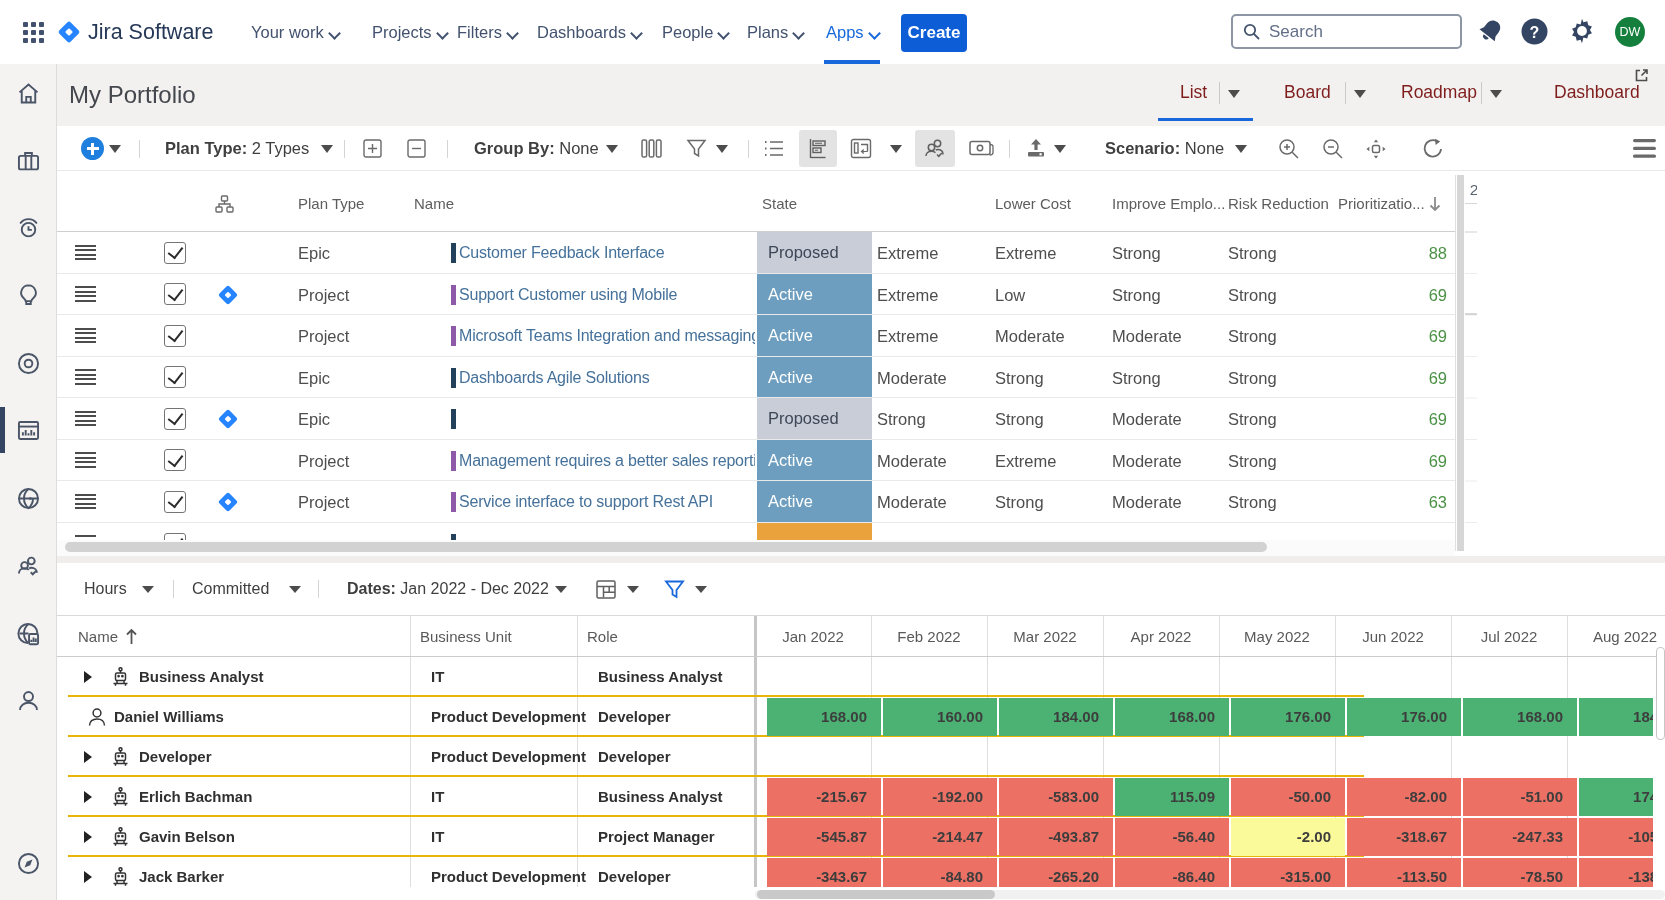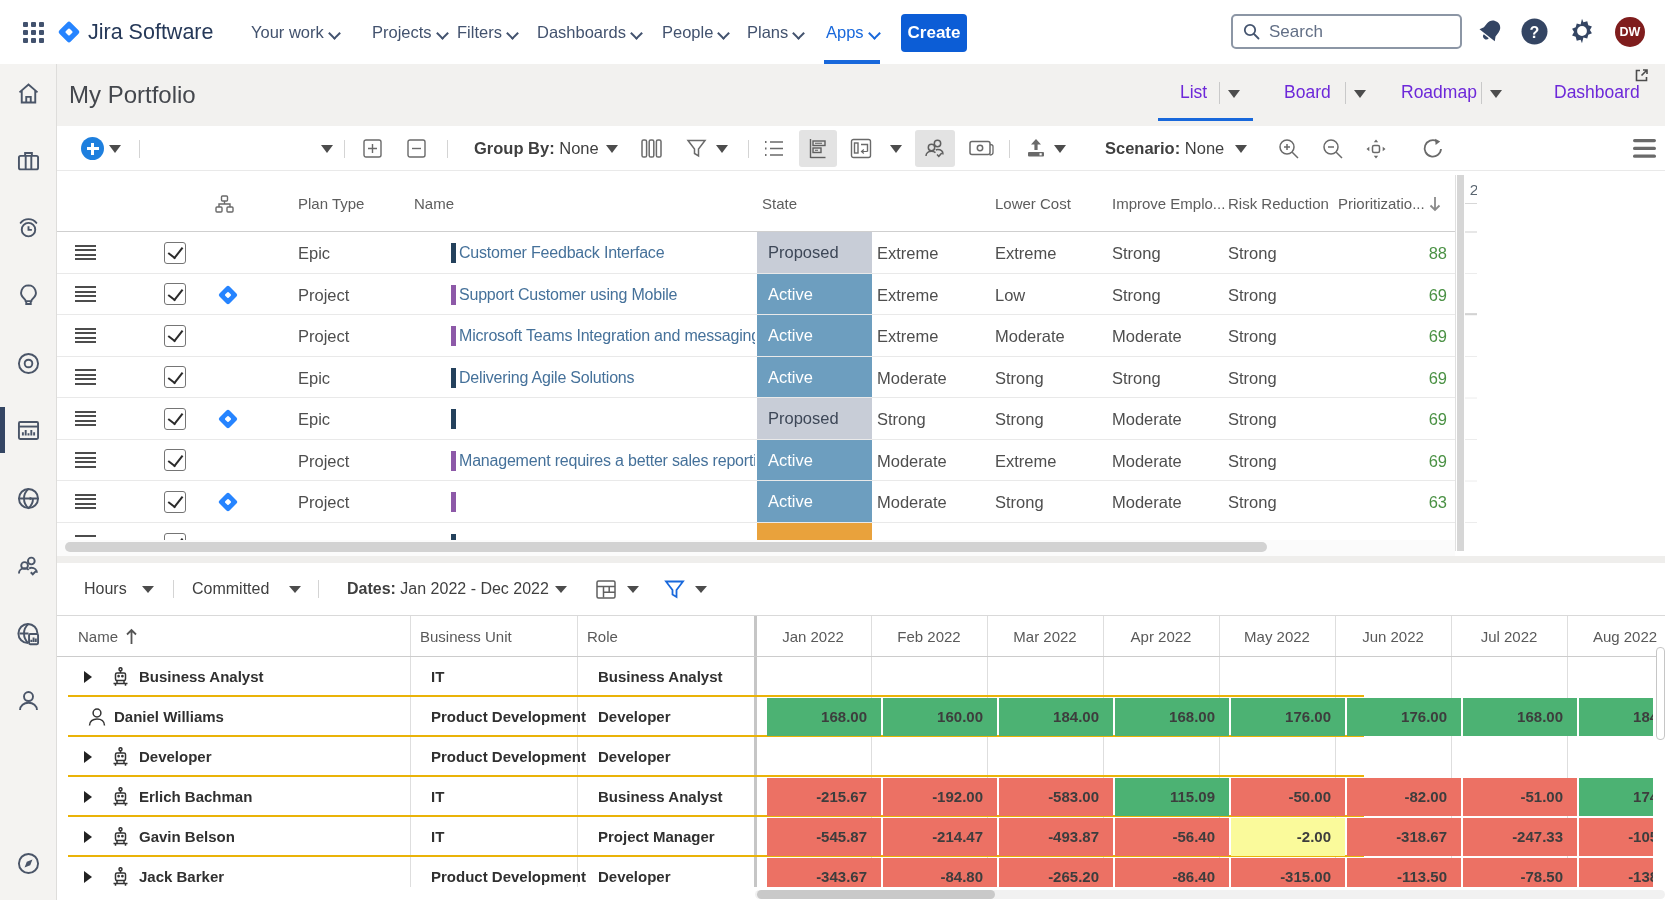--- a/index.html
+++ b/index.html
@@ -11,21 +11,21 @@
 #nav{position:absolute;left:0;top:0;width:1665px;height:72px;background:#fff;border-bottom:1px solid #e3e3e3}
 .navitem{position:absolute;top:0;height:64px;line-height:64px;font-size:16.5px;font-weight:500;color:#42526E;white-space:nowrap}
 .chev{display:inline-block;width:9px;height:9px;margin-left:6px;position:relative;top:-2px}
 .chev:before{content:"";position:absolute;left:0;top:2px;width:7px;height:7px;border-right:2px solid #42526E;border-bottom:2px solid #42526E;transform:rotate(45deg)}
 .chev.blue:before{border-color:#1868DB}
 
 #sidebar{position:absolute;left:0;top:64px;width:57px;height:836px;background:#F4F3F1;border-right:1px solid #dedddb}
 .sicon{position:absolute;left:15px;width:27px;height:27px}
 
 #band{position:absolute;left:57px;top:64px;width:1608px;height:62px;background:#F2F1EF}
-.tab{position:absolute;top:0;height:56px;line-height:56px;font-size:17.5px;color:#6d28d9}
+.tab{position:absolute;top:0;height:56px;line-height:56px;font-size:17.5px;color:#7f1d1d}
 .tsep{position:absolute;top:18px;width:1px;height:22px;background:#c9c9c9}
 .tcaret{position:absolute;top:26px;width:0;height:0;border-left:6px solid transparent;border-right:6px solid transparent;border-top:8px solid #4c4c4c}
 
 #toolbar1{position:absolute;left:57px;top:126px;width:1608px;height:45px;background:#fff;border-bottom:1px solid #e9e9e9}
 .vsep{position:absolute;top:14px;width:1px;height:18px;background:#d4d4d4}
 .caret{position:absolute;width:0;height:0;border-left:6.5px solid transparent;border-right:6.5px solid transparent;border-top:8px solid #4c4c4c}
 .tlab{position:absolute;top:0;height:45px;line-height:45px;font-size:16.5px;color:#3f3f3f;white-space:nowrap}
 .selbox{position:absolute;top:4px;height:37px;background:#e3e3e3;border-radius:3px}
 
 #t1{position:absolute;left:57px;top:171px;width:1420px;height:385px;background:#fff;overflow:hidden}
@@ -118,21 +118,21 @@
   <svg class="abs" style="left:1521px;top:18px" width="27" height="27" viewBox="0 0 27 27">
         <circle cx="13.5" cy="13.5" r="13" fill="#344563"></circle>
         <text x="13.5" y="19.5" font-size="16" font-weight="bold" fill="#fff" text-anchor="middle" font-family="Liberation Sans">?</text>
       </svg>
 
   <svg class="abs" style="left:1568px;top:17px" width="28" height="28" viewBox="0 0 24 24">
         <path fill="#344563" d="M12 1.5l1.2 3.1 3.3-.9 .9 3.3 3.1 1.2-1.7 2.9 1.7 2.9-3.1 1.2-.9 3.3-3.3-.9L12 22.5l-1.2-3.1-3.3 .9-.9-3.3-3.1-1.2 1.7-2.9-1.7-2.9 3.1-1.2 .9-3.3 3.3 .9z"></path>
         <circle cx="12" cy="12" r="4.2" fill="#fff"></circle>
       </svg>
 
-  <div class="abs" style="left:1615px;top:17px;width:30px;height:30px;border-radius:50%;background:#7f1d1d;color:#fff;font-size:12.5px;font-weight:bold;text-align:center;line-height:30px">DW</div>
+  <div class="abs" style="left:1615px;top:17px;width:30px;height:30px;border-radius:50%;background:#15803d;color:#fff;font-size:12.5px;font-weight:normal;text-align:center;line-height:30px">DW</div>
 </div>
 
 <div id="sidebar">
   <div class="abs" style="left:0;top:343px;width:5px;height:46px;background:#344563"></div>
   <svg class="sicon" style="top:16px" viewBox="0 0 24 24" fill="none" stroke="#4A5568" stroke-width="1.7">
         <path d="M4 11l8-7 8 7"></path>
         <path d="M6 9.5V20h12V9.5"></path>
         <path d="M10 20v-5h4v5"></path>
       </svg>
   <svg class="sicon" style="top:84px" viewBox="0 0 24 24" fill="none" stroke="#4A5568" stroke-width="1.7">
@@ -204,20 +204,21 @@
       </svg>
 </div>
 
 <div id="toolbar1">
 
   <div class="abs" style="left:24px;top:11px;width:23px;height:23px;border-radius:50%;background:#1E7FDE"></div>
   <div class="abs" style="left:29.5px;top:21.2px;width:12px;height:2.6px;background:#fff"></div>
   <div class="abs" style="left:34.2px;top:16.5px;width:2.6px;height:12px;background:#fff"></div>
   <div class="caret" style="left:52px;top:19px"></div>
   <div class="vsep" style="left:82px"></div>
+  <div class="tlab" style="left:108px"><b>Plan Type:</b>&nbsp;2 Types</div>
   <div class="caret" style="left:264px;top:19px"></div>
   <div class="vsep" style="left:287px"></div>
   <svg class="abs" style="left:306px;top:13px" width="19" height="19" viewBox="0 0 19 19" fill="none" stroke="#6a6a6a" stroke-width="1.4">
         <rect x="1" y="1" width="17" height="17" rx="2"></rect>
         <path d="M5 9.5h9M9.5 5v9"></path>
       </svg>
   <svg class="abs" style="left:350px;top:13px" width="19" height="19" viewBox="0 0 19 19" fill="none" stroke="#6a6a6a" stroke-width="1.4">
         <rect x="1" y="1" width="17" height="17" rx="2"></rect>
         <path d="M5 9.5h9"></path>
       </svg>
@@ -395,21 +396,21 @@
   <div class="row1" style="top:185.5px;height:41.5px">
     <div class="drag" style="top:12.7px">
           <i></i>
           <i></i>
           <i></i>
           <i></i>
         </div>
         <div class="cbx"></div>
     <div class="ptype">Epic</div>
         <div class="nbar" style="background:#24415c"></div>
-        <div class="nname">Delivering Agile Solutions</div>
+        <div class="nname">Dashboards Agile Solutions</div>
     <div class="state st-act">Active</div>
     <div class="cval" style="left:820px">Moderate</div>
         <div class="cval" style="left:938px">Strong</div>
         <div class="cval" style="left:1055px">Strong</div>
         <div class="cval" style="left:1171px">Strong</div>
     <div class="prio">69</div>
   </div>
   <div class="row1" style="top:227px;height:41.5px">
     <div class="drag" style="top:12.7px">
           <i></i>
@@ -456,20 +457,21 @@
           <i></i>
           <i></i>
         </div>
         <div class="cbx"></div>
     <svg class="jicon" viewBox="0 0 22 22">
           <rect x="3.9" y="3.9" width="14.2" height="14.2" rx="2.2" fill="#2684FF" transform="rotate(45 11 11)"></rect>
           <rect x="8.6" y="8.6" width="4.8" height="4.8" rx="0.9" fill="#fff" transform="rotate(45 11 11)"></rect>
         </svg>
     <div class="ptype">Project</div>
         <div class="nbar" style="background:#8d59a8"></div>
+        <div class="nname">Service interface to support Rest API</div>
     <div class="state st-act">Active</div>
     <div class="cval" style="left:820px">Moderate</div>
         <div class="cval" style="left:938px">Strong</div>
         <div class="cval" style="left:1055px">Moderate</div>
         <div class="cval" style="left:1171px">Strong</div>
     <div class="prio">63</div>
   </div>
 
   <div class="row1" style="top:351.5px;height:20.5px;border-bottom:none;overflow:hidden">
     <div class="drag" style="top:12.7px">

